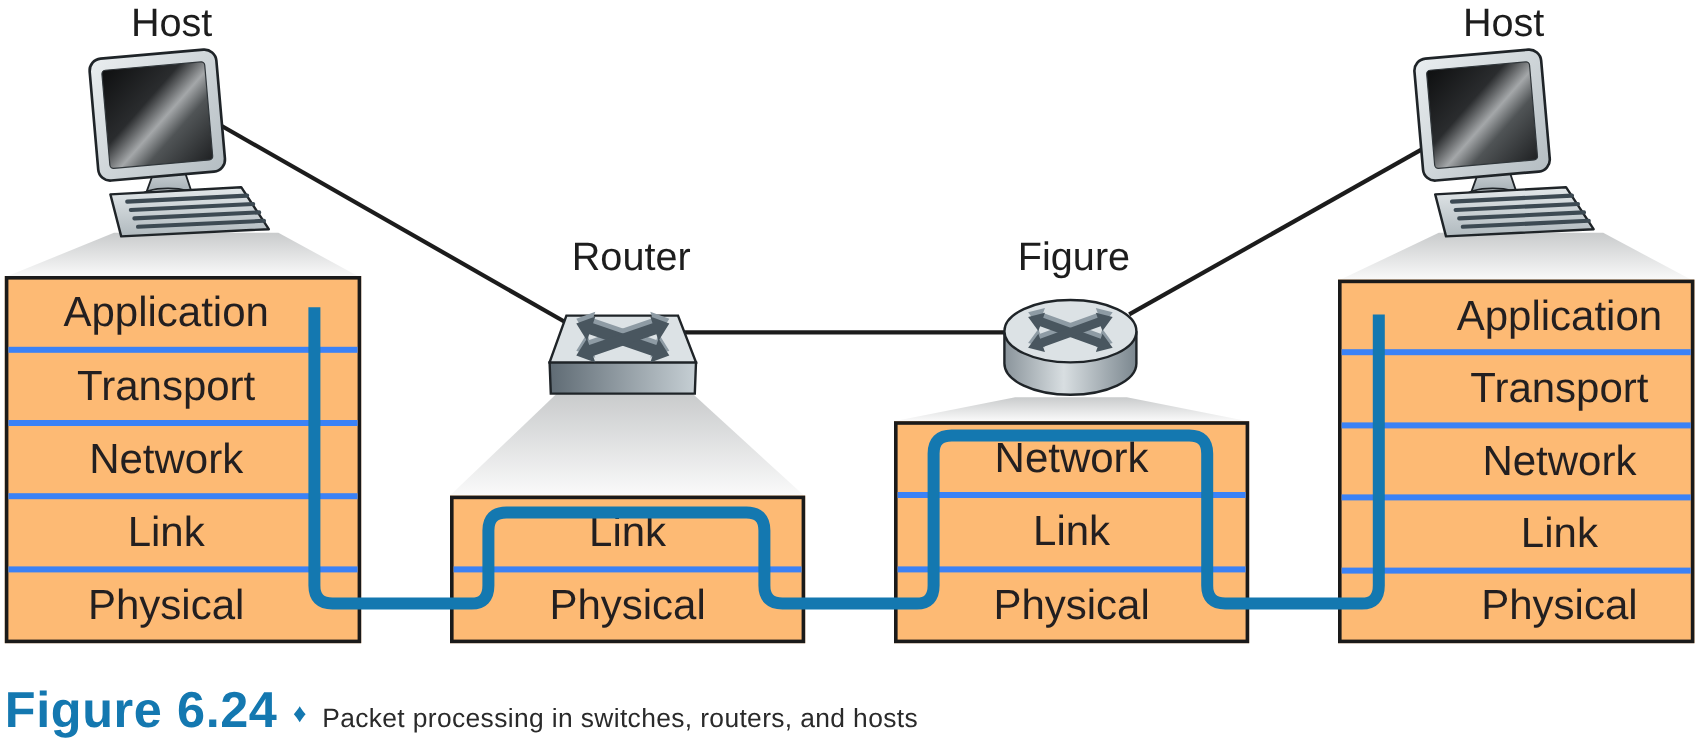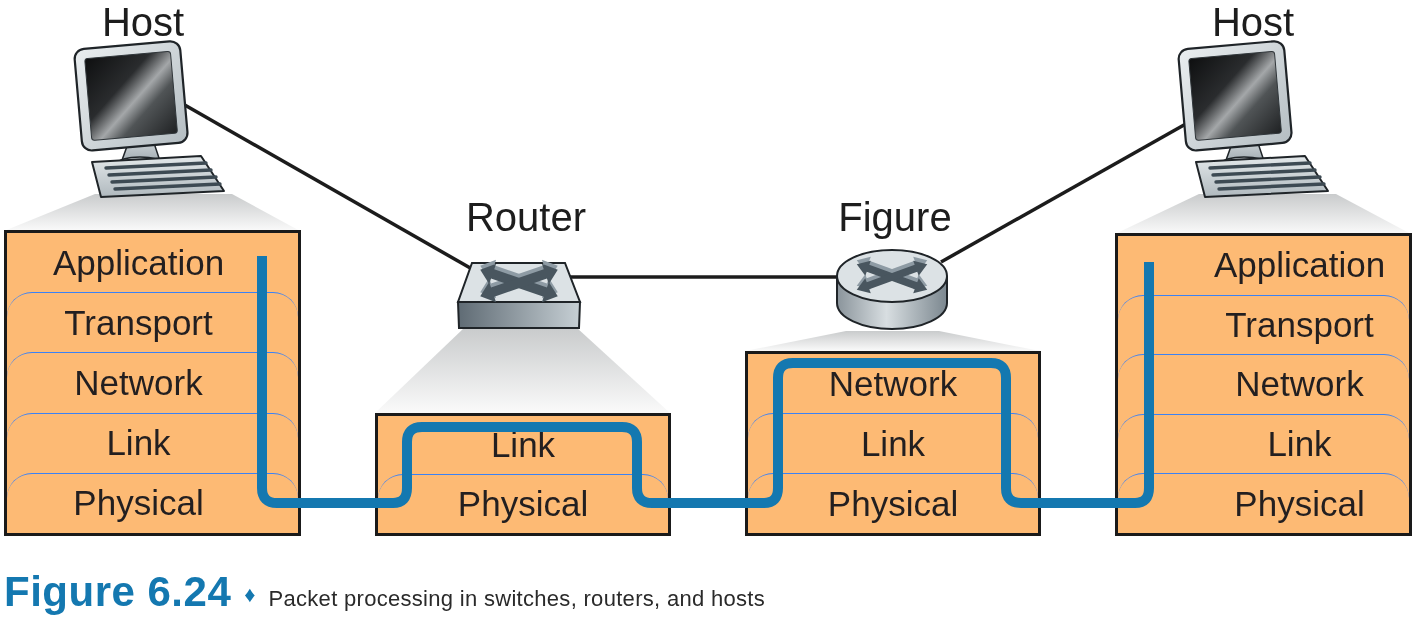--- a/index.html
+++ b/index.html
@@ -11,33 +11,33 @@
 
   
   .stack {
     position:absolute; box-sizing:border-box; background:#fdba74;
     border:3px solid #1a1a1a; display:flex; flex-direction:column;
   }
   .stack .row {
     flex:1; display:flex; align-items:center; justify-content:center;
     font-size:35px; color:#231f20; white-space:nowrap;
   }
-  .stack .row + .row { border-top:1px solid #3b82f6;border-radius:25px; }
+  .stack .row + .row { border-top:5px solid #3b82f6; }
   .shift-l { transform:translateX(-14px); }
   .shift-r { transform:translateX(36px); }
 
   #stack-host-left  { left:4px;    top:230px; width:297px; height:306px; }
   #stack-switch     { left:375px;  top:413px; width:296px; height:123px; }
   #stack-router     { left:745px;  top:351px; width:296px; height:185px; }
   #stack-host-right { left:1115px; top:233px; width:297px; height:303px; }
 
   
   .dev-label {
     position:absolute; width:220px; text-align:center;
-    font-size:40px; color:#1d1d1d; white-space:nowrap;
+    font-size:33px; color:#1d1d1d; white-space:nowrap;
   }
   #label-host-left  { left:33px;   top:0px; }
   #label-switch     { left:416px;  top:195px; }
   #label-router     { left:785px;  top:195px; }
   #label-host-right { left:1143px; top:0px; }
 
   
   .caption {
     position:absolute; left:4px; top:568px;
     display:flex; align-items:baseline; white-space:nowrap;

